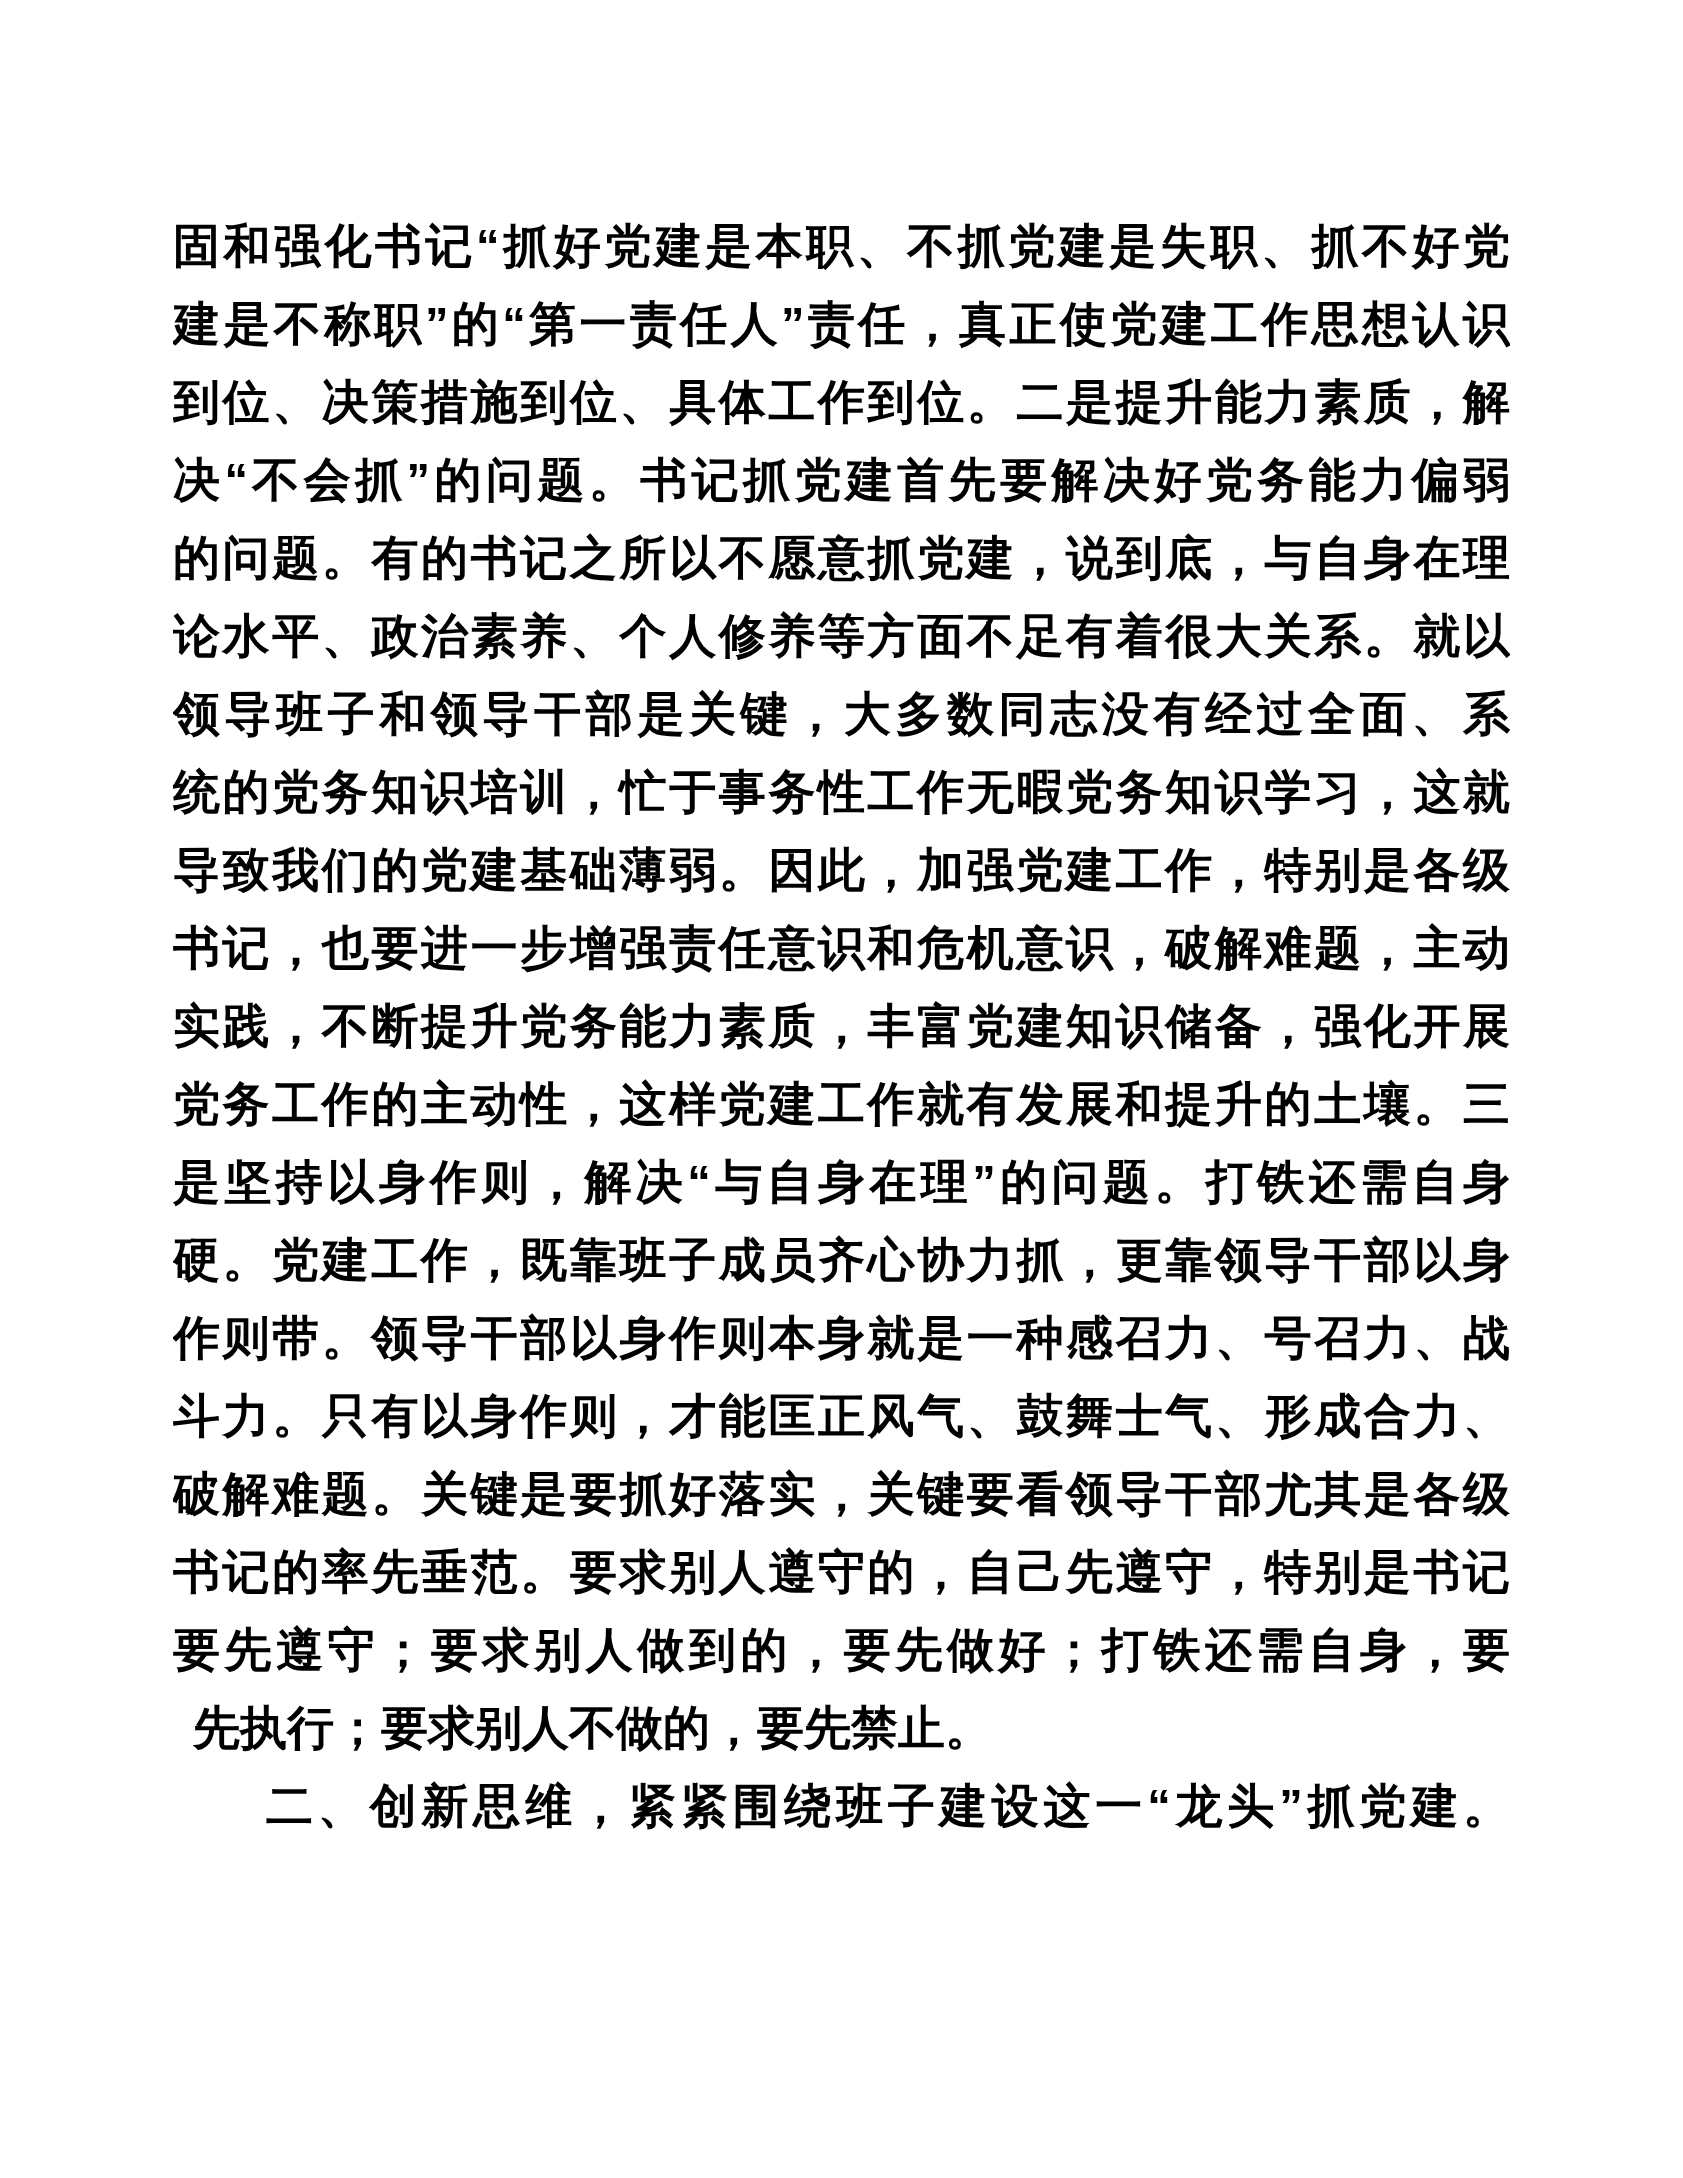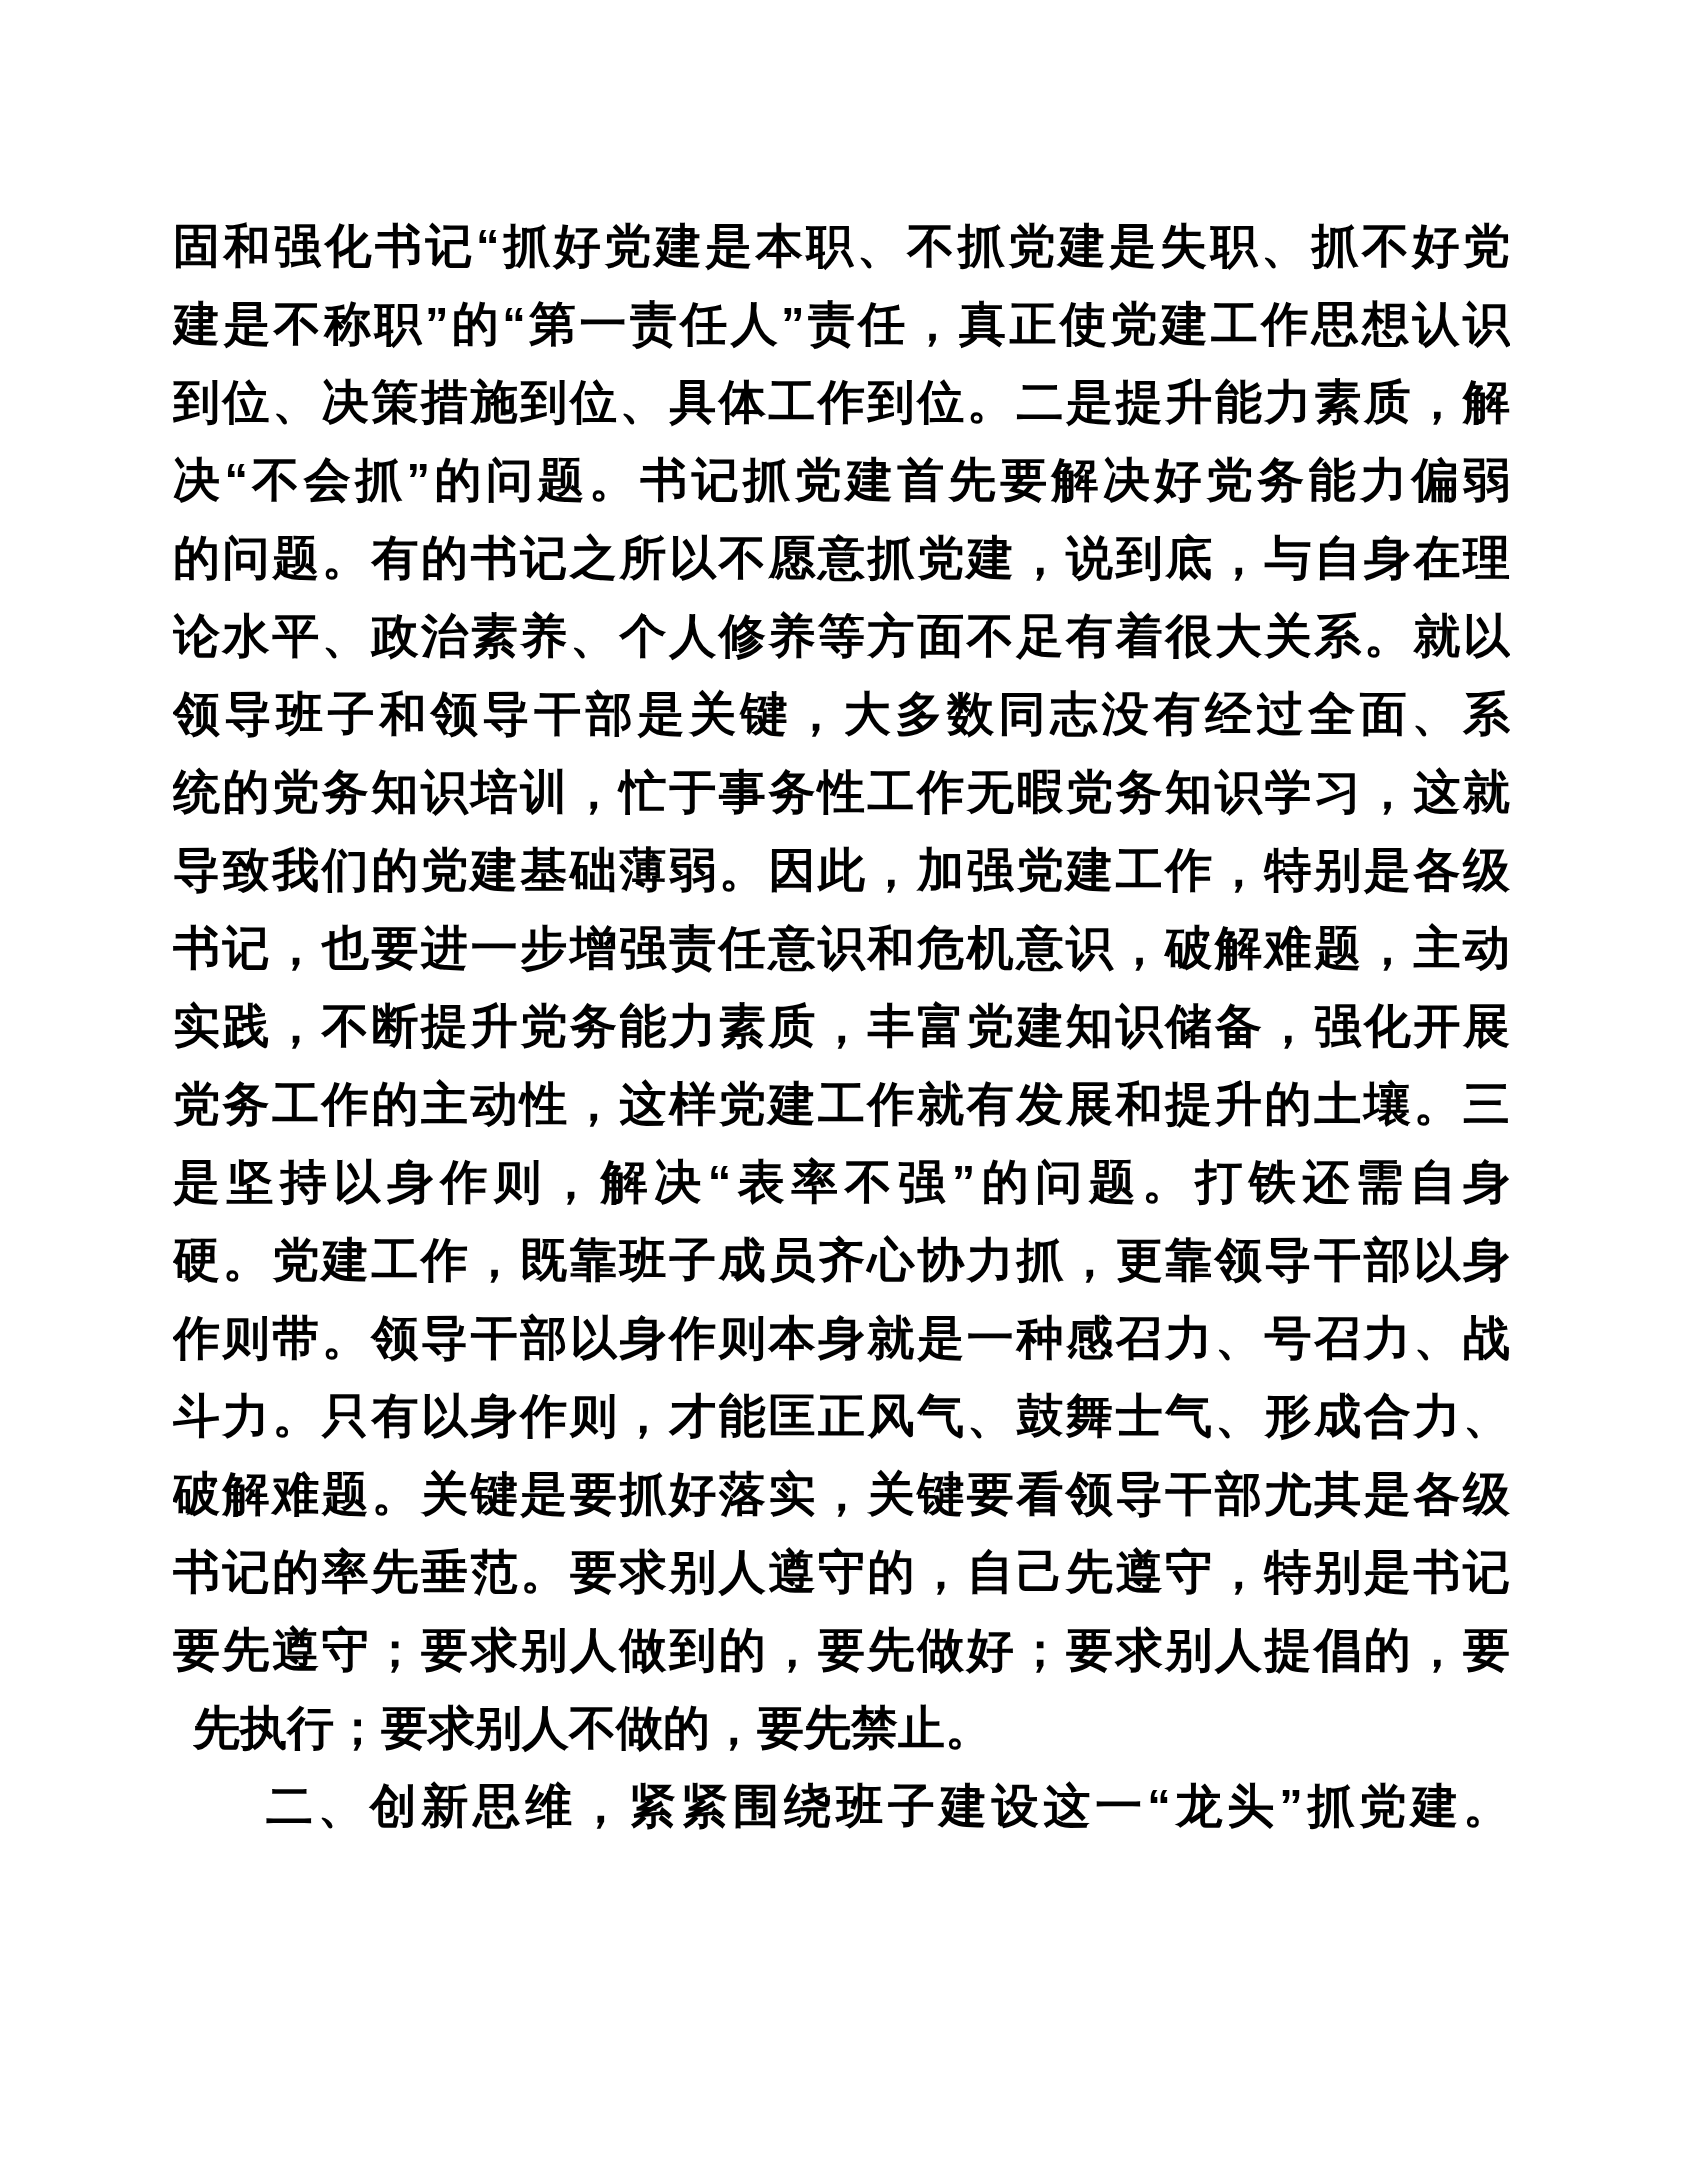--- a/index.html
+++ b/index.html
@@ -62,27 +62,27 @@
         <div class="line">到位、决策措施到位、具体工作到位。二是提升能力素质，解</div>
         <div class="line">决“不会抓”的问题。书记抓党建首先要解决好党务能力偏弱</div>
         <div class="line">的问题。有的书记之所以不愿意抓党建，说到底，与自身在理</div>
         <div class="line">论水平、政治素养、个人修养等方面不足有着很大关系。就以</div>
         <div class="line">领导班子和领导干部是关键，大多数同志没有经过全面、系</div>
         <div class="line">统的党务知识培训，忙于事务性工作无暇党务知识学习，这就</div>
         <div class="line">导致我们的党建基础薄弱。因此，加强党建工作，特别是各级</div>
         <div class="line">书记，也要进一步增强责任意识和危机意识，破解难题，主动</div>
         <div class="line">实践，不断提升党务能力素质，丰富党建知识储备，强化开展</div>
         <div class="line">党务工作的主动性，这样党建工作就有发展和提升的土壤。三</div>
-        <div class="line">是坚持以身作则，解决“表率不强”的问题。打铁还需自身</div>
+        <div class="line">是坚持以身作则，解决“与自身在理”的问题。打铁还需自身</div>
         <div class="line">硬。党建工作，既靠班子成员齐心协力抓，更靠领导干部以身</div>
         <div class="line">作则带。领导干部以身作则本身就是一种感召力、号召力、战</div>
         <div class="line">斗力。只有以身作则，才能匡正风气、鼓舞士气、形成合力、</div>
         <div class="line">破解难题。关键是要抓好落实，关键要看领导干部尤其是各级</div>
         <div class="line">书记的率先垂范。要求别人遵守的，自己先遵守，特别是书记</div>
-        <div class="line">要先遵守；要求别人做到的，要先做好；要求别人提倡的，要</div>
+        <div class="line">要先遵守；要求别人做到的，要先做好；打铁还需自身，要</div>
         <div class="line short">先执行；要求别人不做的，要先禁止。</div>
       </div>
       <div class="paragraph">
         <div class="line indent">二、创新思维，紧紧围绕班子建设这一“龙头”抓党建。</div>
       </div>
     </div>
 </div>
 
 
 </body></html>

